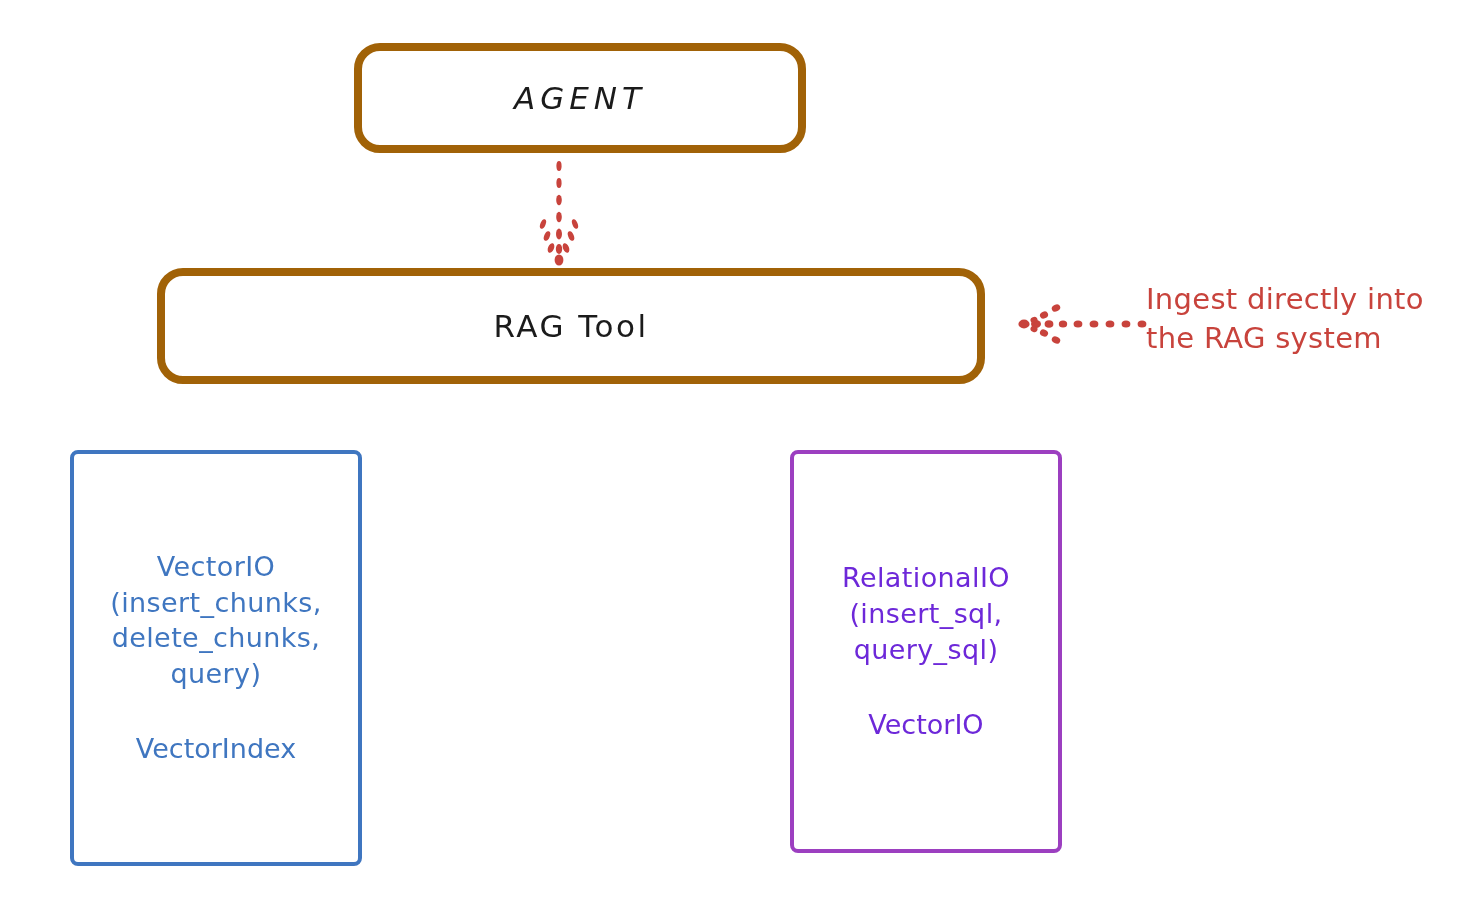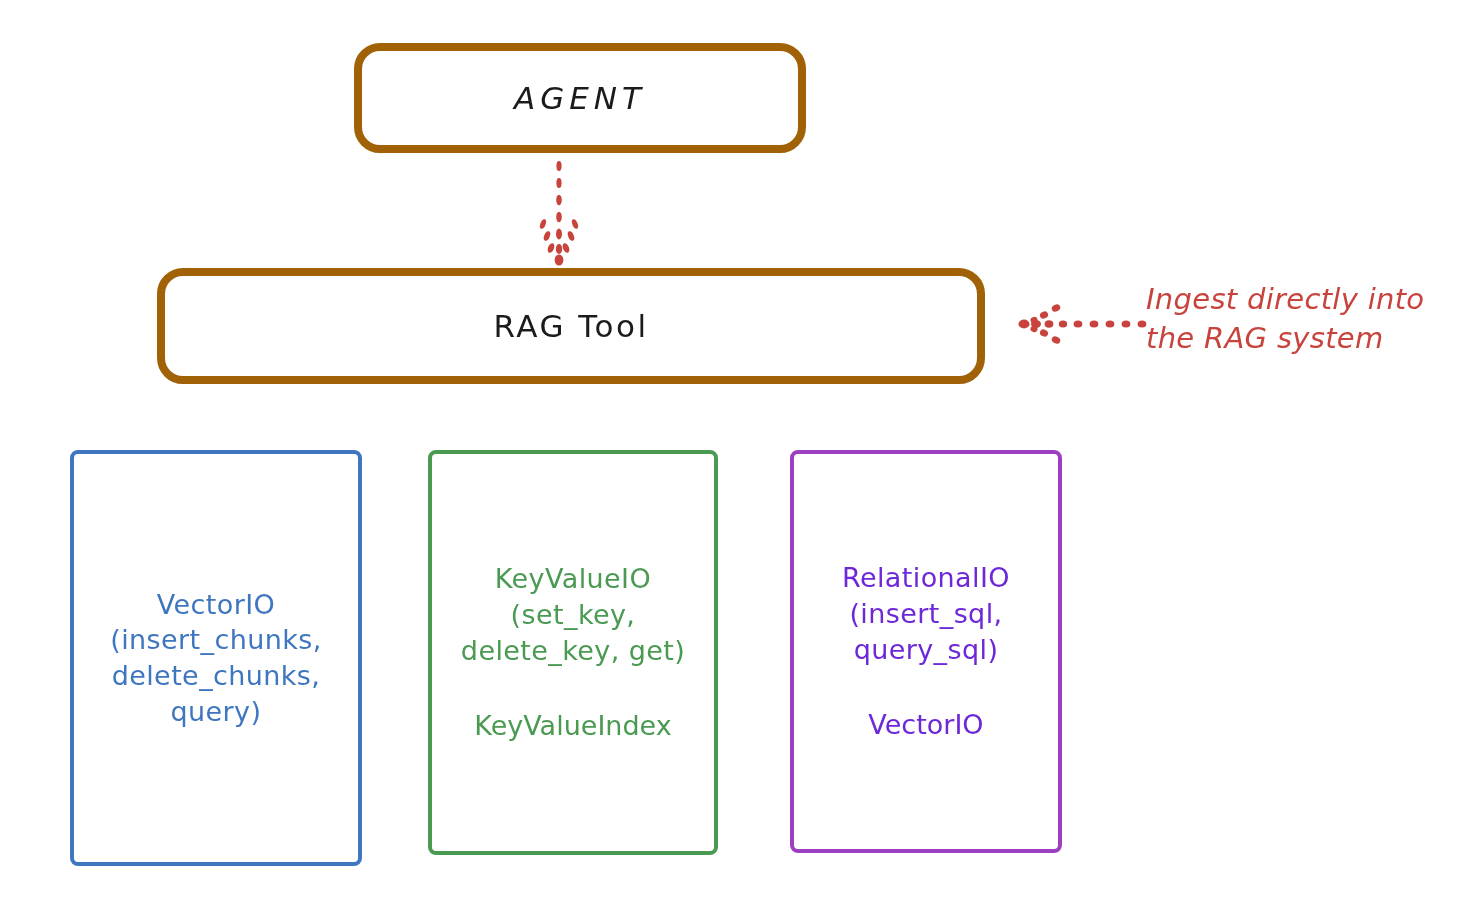--- a/index.html
+++ b/index.html
@@ -87,21 +87,20 @@
   
   #annotation-ingest {
     position: absolute;
     left: 1146px;
     top: 280px;
     width: 330px;
     font-size: 29px;
     line-height: 1.35;
     white-space: pre-line;
     letter-spacing: 0.3px;
-    font-style: italic;
   }
 </style>
 </head>
 <body>
 
 <div id="canvas">
 
   <div class="node node-black" id="node-agent">
     <div class="node-label">AGENT</div>
   </div>
@@ -153,28 +152,23 @@
   </svg>
 
   <div id="annotation-ingest" style="color:#c8433c;">Ingest directly into
 the RAG system</div>
 
   <div class="node node-leaf" id="node-vectorio" style="border-color:#3f76c0; color:#3f76c0;">
     <div class="node-label">VectorIO
 (insert_chunks,
 delete_chunks,
 query)</div>
+    <div class="node-sub">VectorIndex</div>
   </div>
 
-  <div class="node node-leaf" id="node-keyvalueio" style="border-color:#4a9a52; color:#4a9a52;">
-    <div class="node-label">KeyValueIO
-(set_key,
-delete_key, get)</div>
-    <div class="node-sub">KeyValueIndex</div>
-  </div>
 
   <div class="node node-leaf" id="node-relationalio" style="border-color:#9c3fc0; color:#6d28d9;">
     <div class="node-label">RelationalIO
 (insert_sql,
 query_sql)</div>
     <div class="node-sub">VectorIO</div>
   </div>
 
 </div>
 

